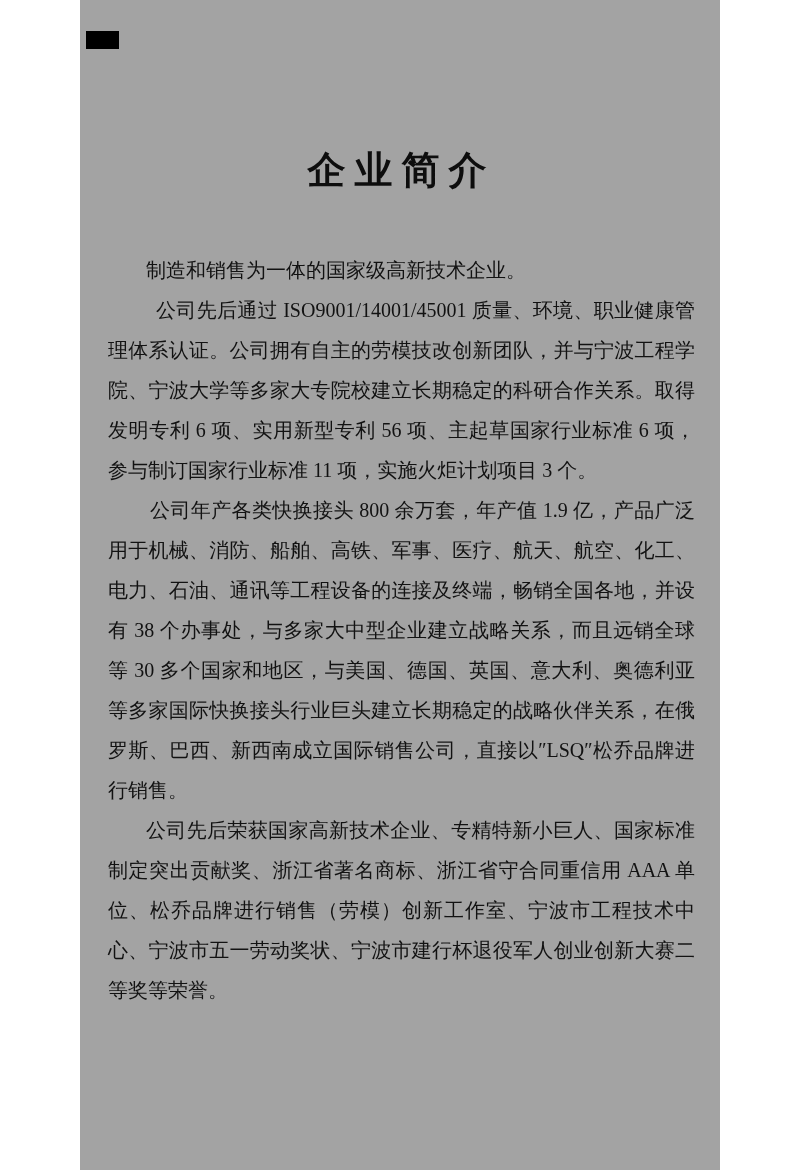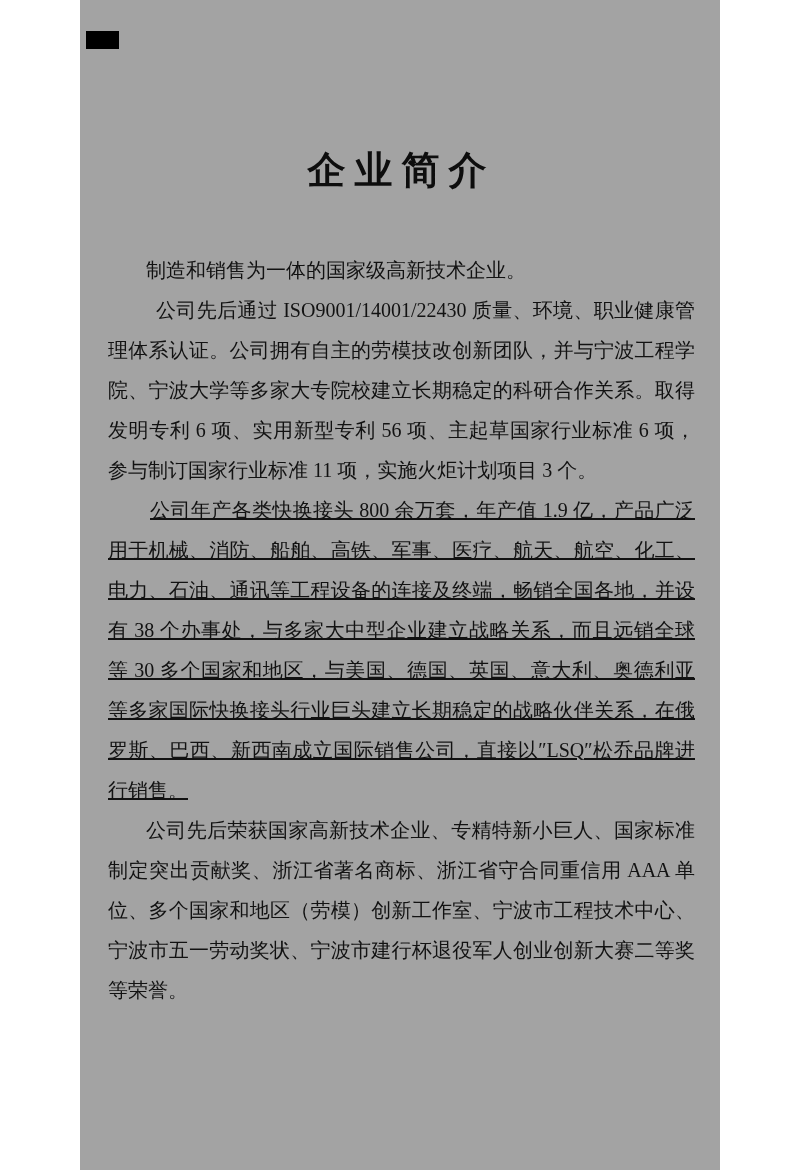--- a/index.html
+++ b/index.html
@@ -44,30 +44,30 @@
     text-align: justify;
     text-justify: inter-ideograph;
     word-break: break-all;
   }
   .doc-body p {
     margin: 0;
     padding: 0;
   }
   .doc-body p.indent-1 { text-indent: 1.9em; }
   .doc-body p.indent-2 { text-indent: 2.4em; }
-  .doc-body p.indent-3 { text-indent: 2.1em; text-decoration: underline; }
+  .doc-body p.indent-3 { text-indent: 2.1em; }
   .doc-body p.indent-4 { text-indent: 1.9em; }
 </style>
 </head>
 <body>
 
 <div class="page">
   <div class="redaction"></div>
 
   <h1 class="doc-title">企业简介</h1>
 
   <div class="doc-body">
     <p class="indent-1">制造和销售为一体的国家级高新技术企业。</p>
-    <p class="indent-2">公司先后通过 ISO9001/14001/22430 质量、环境、职业健康管理体系认证。公司拥有自主的劳模技改创新团队，并与宁波工程学院、宁波大学等多家大专院校建立长期稳定的科研合作关系。取得发明专利 6 项、实用新型专利 56 项、主起草国家行业标准 6 项，参与制订国家行业标准 11 项，实施火炬计划项目 3 个。</p>
+    <p class="indent-2">公司先后通过 ISO9001/14001/45001 质量、环境、职业健康管理体系认证。公司拥有自主的劳模技改创新团队，并与宁波工程学院、宁波大学等多家大专院校建立长期稳定的科研合作关系。取得发明专利 6 项、实用新型专利 56 项、主起草国家行业标准 6 项，参与制订国家行业标准 11 项，实施火炬计划项目 3 个。</p>
     <p class="indent-3">公司年产各类快换接头 800 余万套，年产值 1.9 亿，产品广泛用于机械、消防、船舶、高铁、军事、医疗、航天、航空、化工、电力、石油、通讯等工程设备的连接及终端，畅销全国各地，并设有 38 个办事处，与多家大中型企业建立战略关系，而且远销全球等 30 多个国家和地区，与美国、德国、英国、意大利、奥德利亚等多家国际快换接头行业巨头建立长期稳定的战略伙伴关系，在俄罗斯、巴西、新西南成立国际销售公司，直接以″LSQ″松乔品牌进行销售。</p>
-    <p class="indent-4">公司先后荣获国家高新技术企业、专精特新小巨人、国家标准制定突出贡献奖、浙江省著名商标、浙江省守合同重信用 AAA 单位、多个国家和地区（劳模）创新工作室、宁波市工程技术中心、宁波市五一劳动奖状、宁波市建行杯退役军人创业创新大赛二等奖等荣誉。</p>
+    <p class="indent-4">公司先后荣获国家高新技术企业、专精特新小巨人、国家标准制定突出贡献奖、浙江省著名商标、浙江省守合同重信用 AAA 单位、松乔品牌进行销售（劳模）创新工作室、宁波市工程技术中心、宁波市五一劳动奖状、宁波市建行杯退役军人创业创新大赛二等奖等荣誉。</p>
   </div>
 </div>
 
 </body></html>

